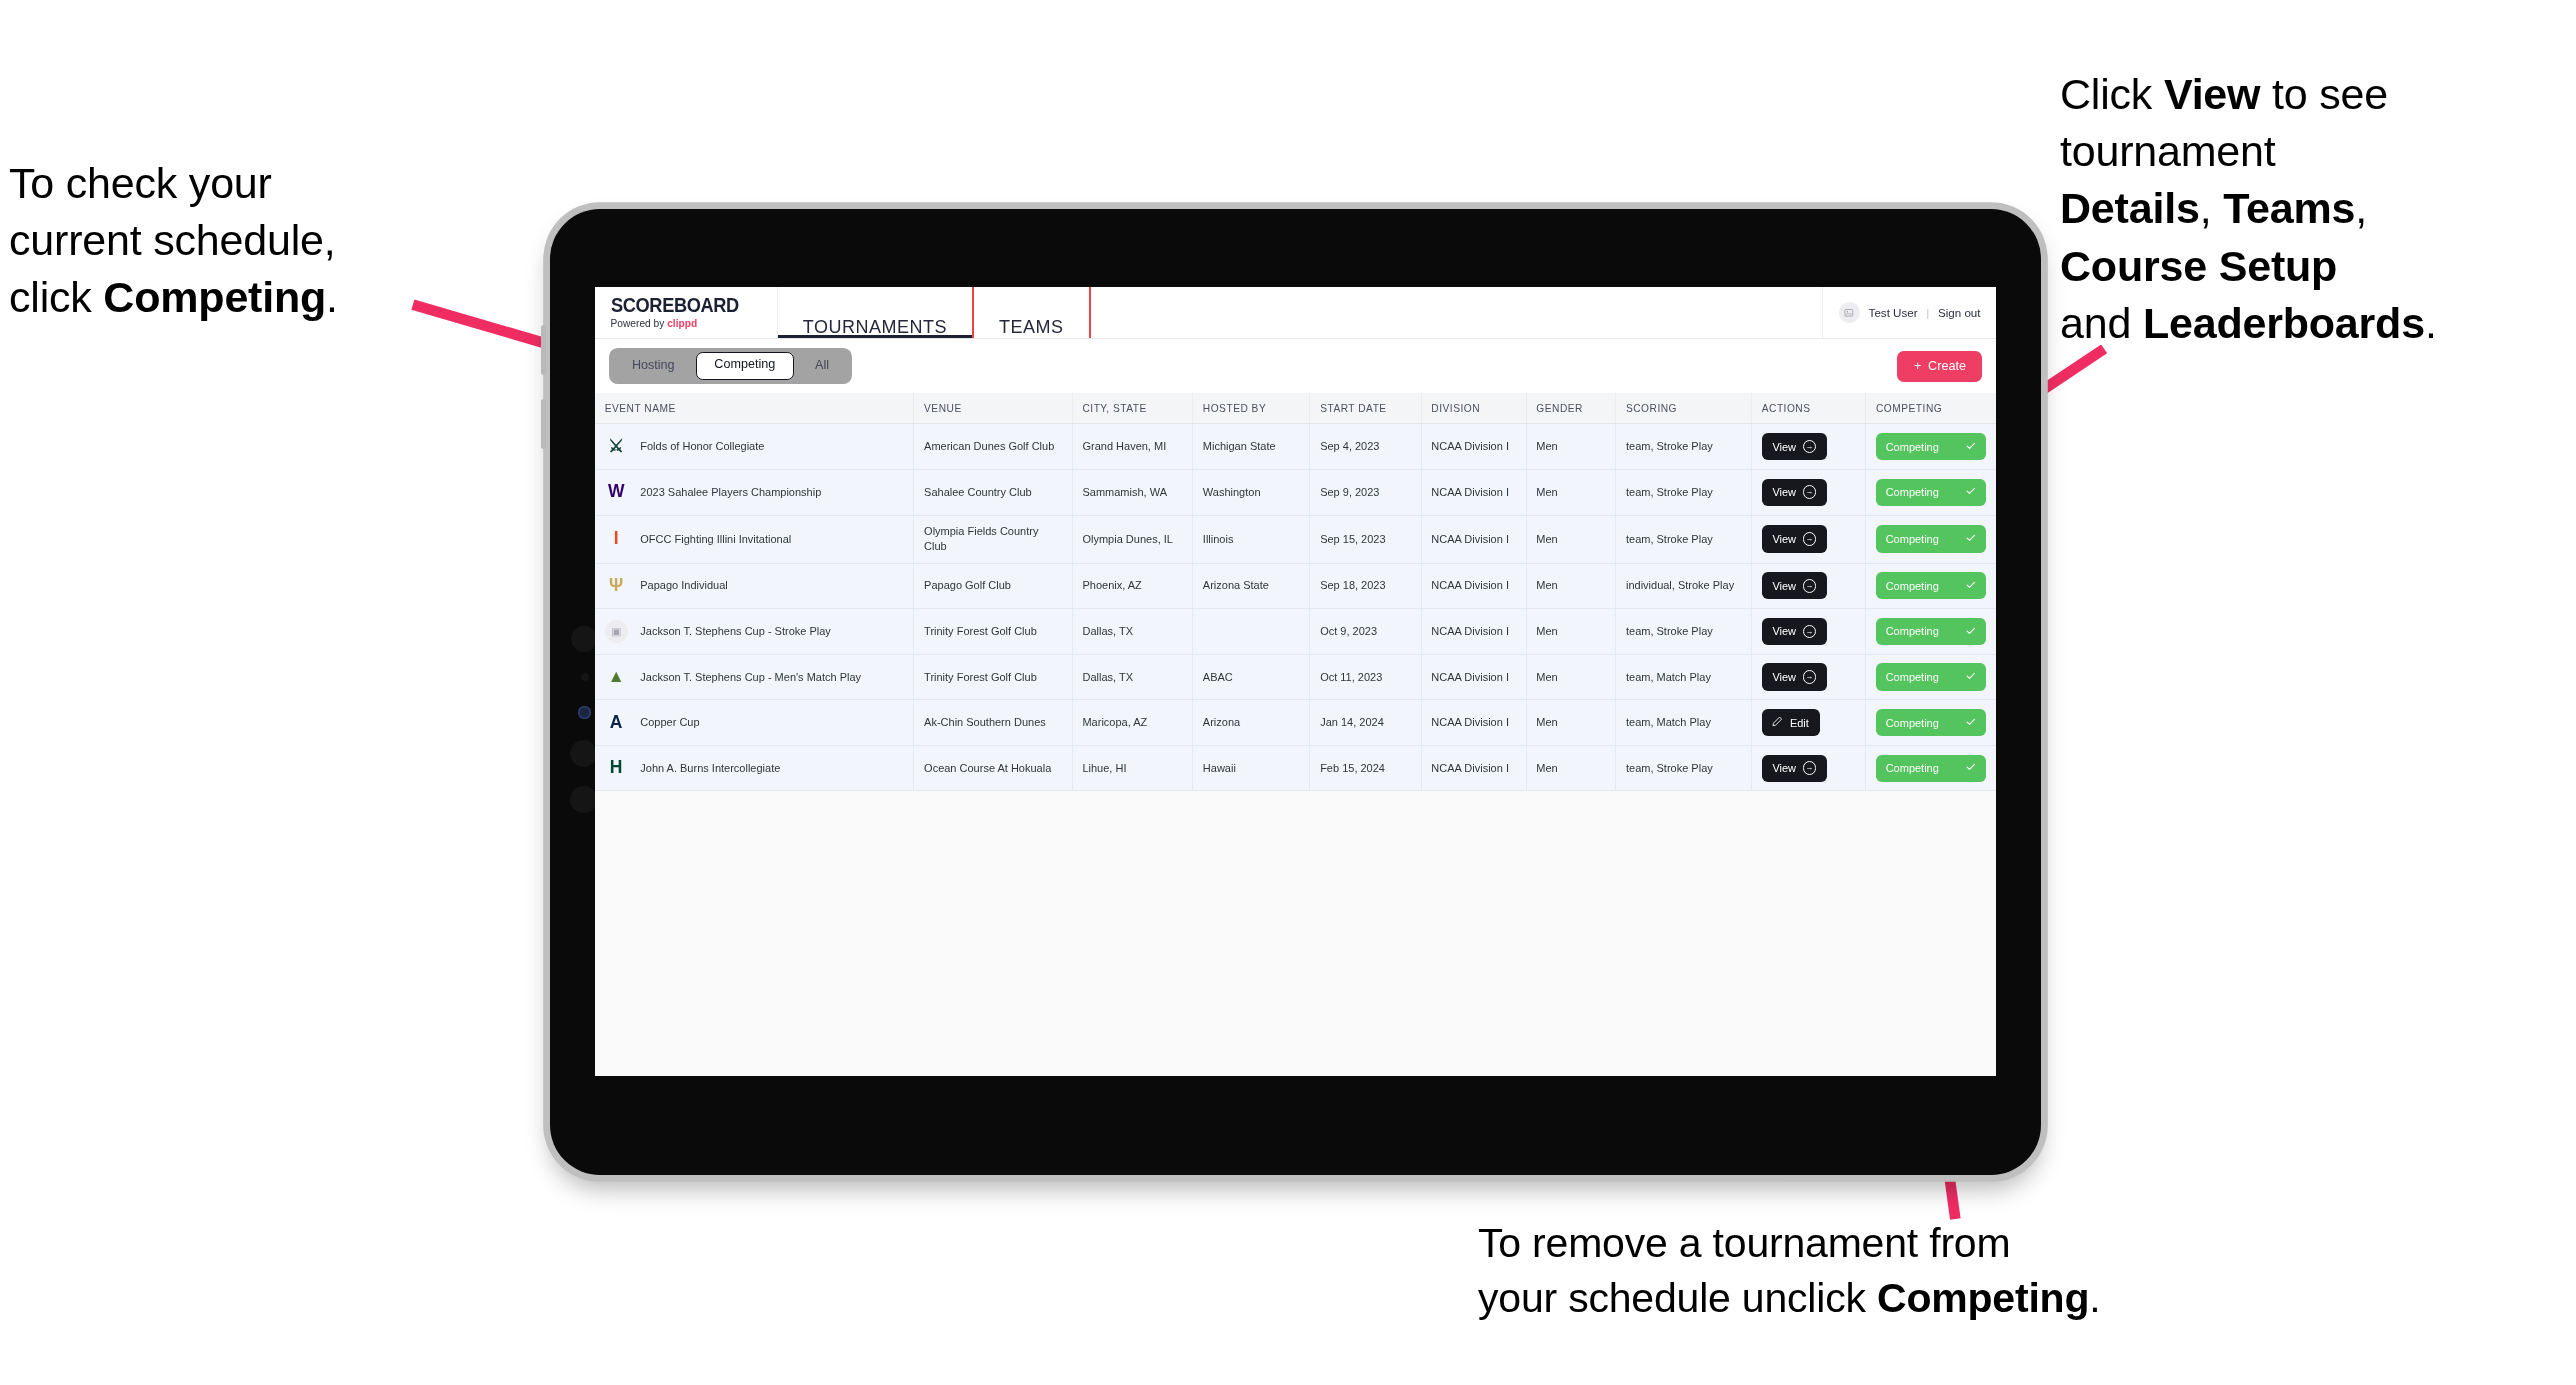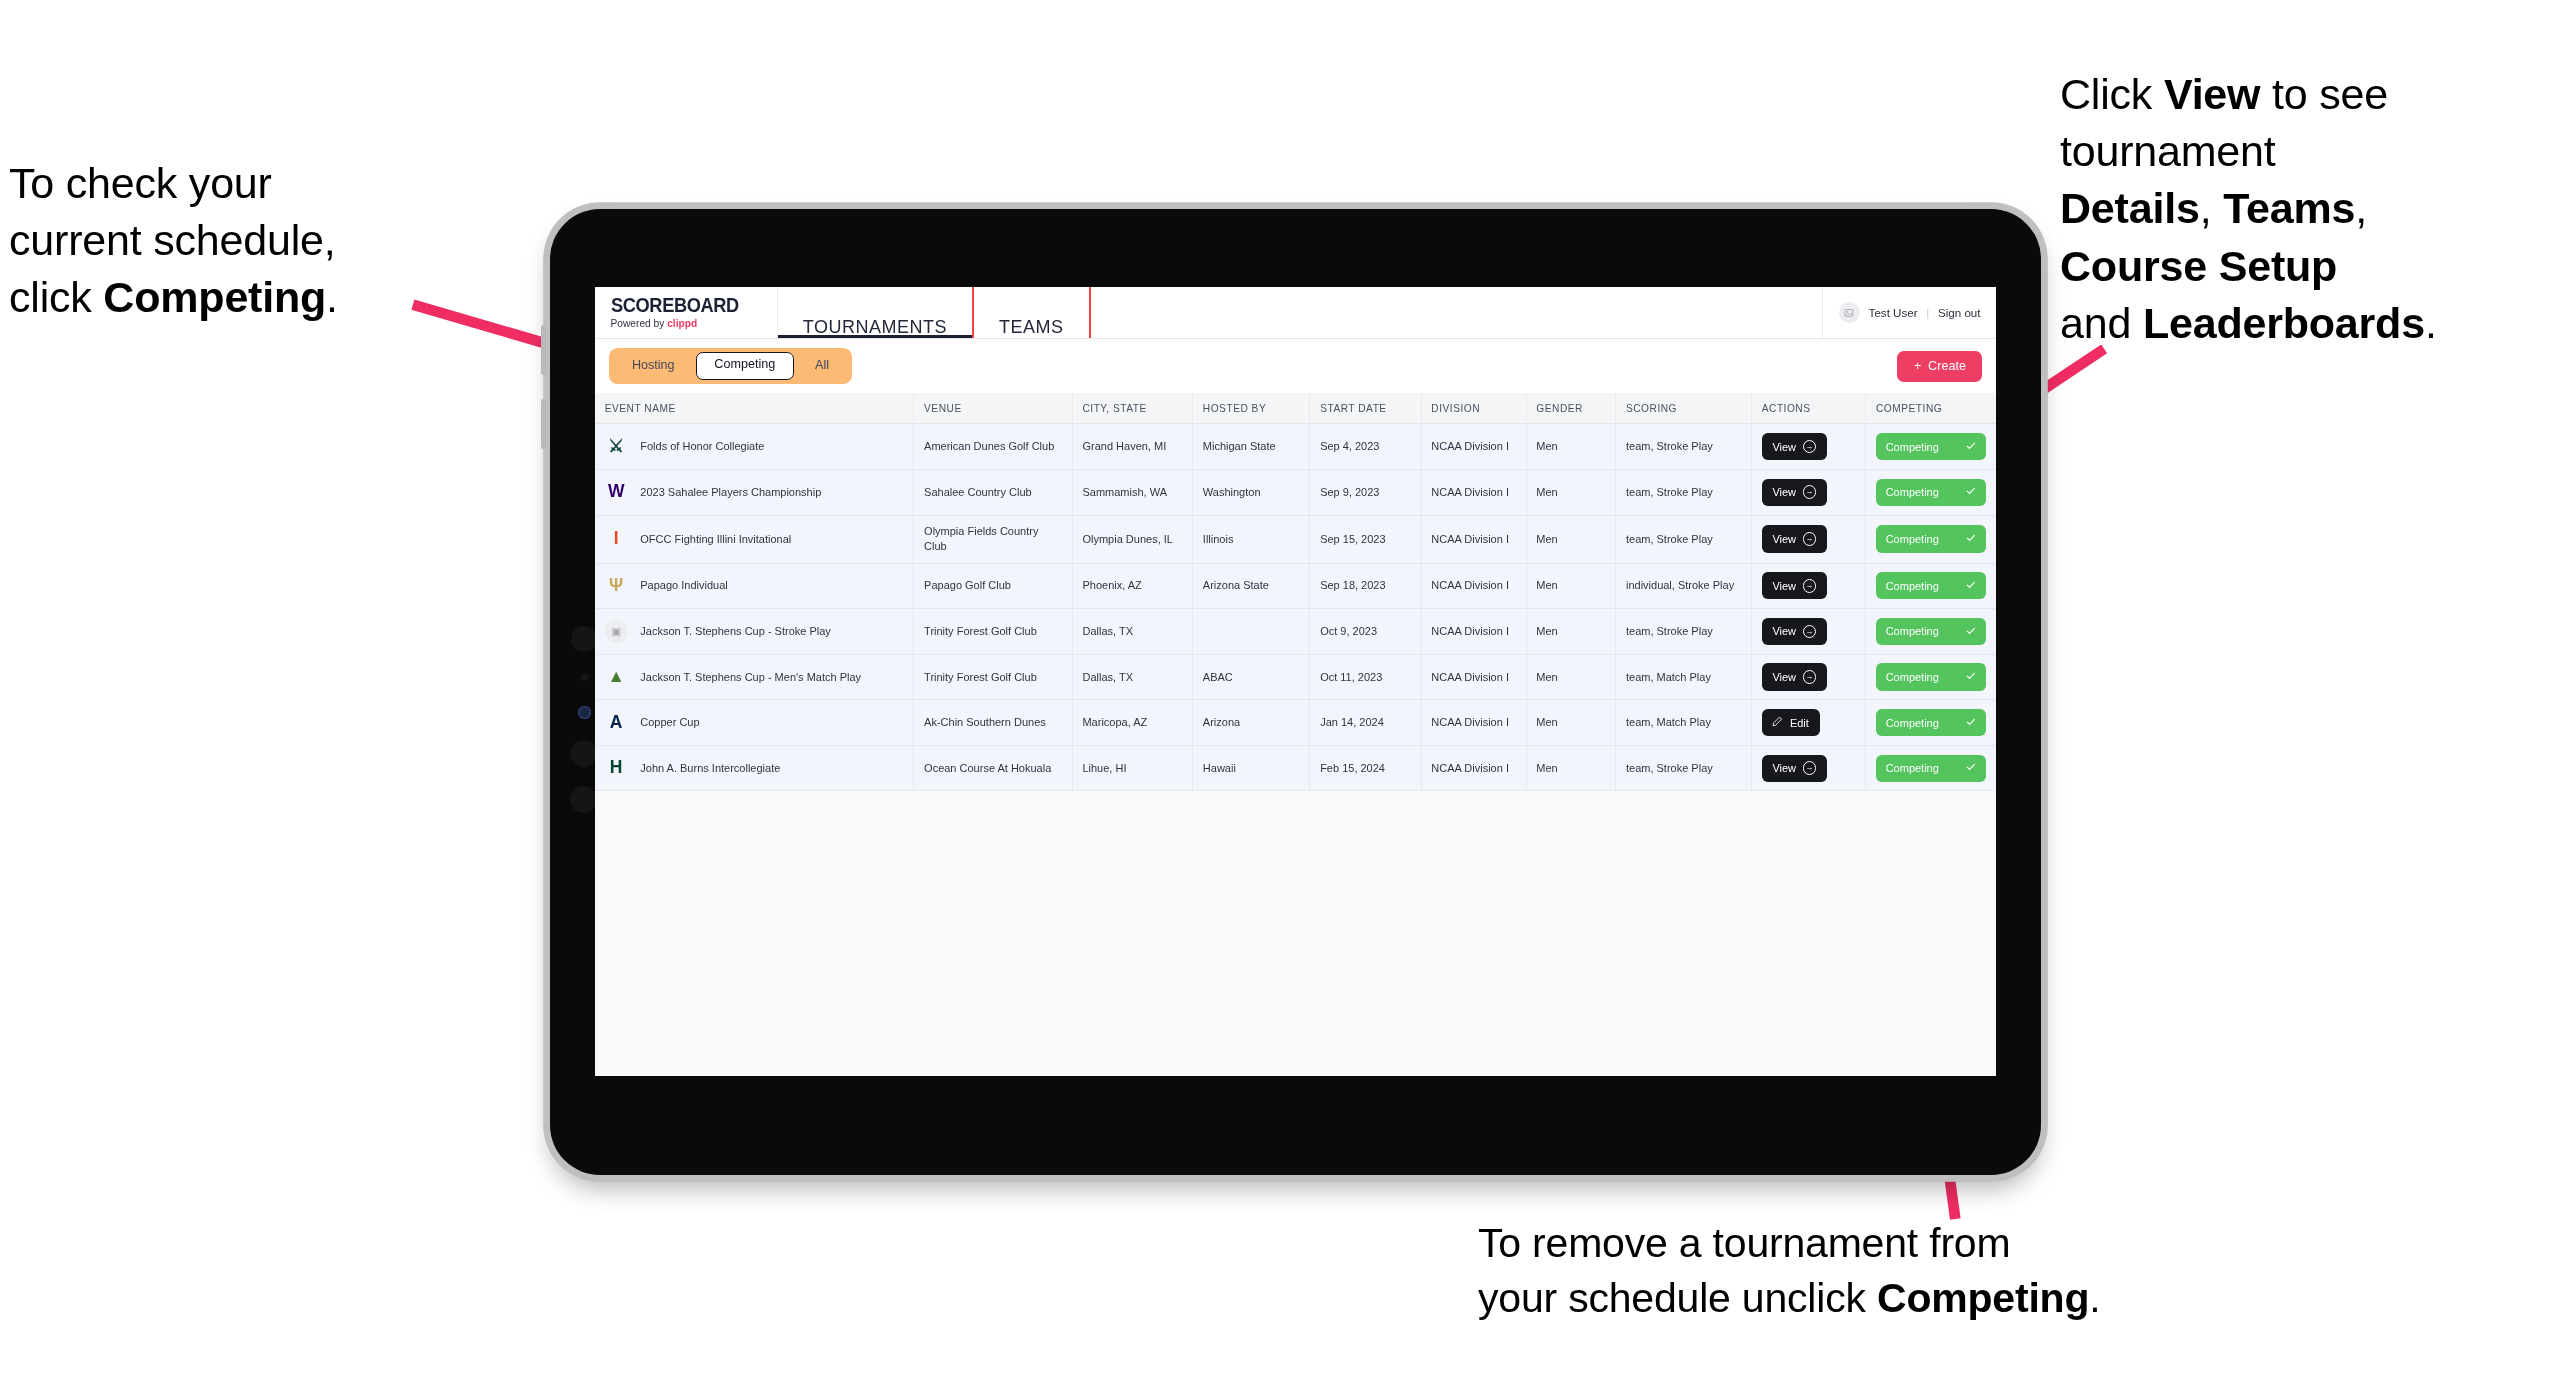--- a/index.html
+++ b/index.html
@@ -95,21 +95,21 @@
   .uline{color:#c9c9cf;}
   #signout{cursor:pointer;}
 
   
   #toolbar{
     height:54px;background:#ffffff;
     display:flex;align-items:center;
     padding:0 13.6px;position:relative;
   }
   #filter-group{
-    display:inline-flex;background:#fdba74;border-radius:8.7px;
+    display:inline-flex;background:#a3a3a3;border-radius:8.7px;
     padding:3.9px;gap:1.9px;
   }
   .filter-pill{
     padding:6.8px 19.4px;font-size:12.6px;color:#43485a;border-radius:6.8px;
     cursor:pointer;line-height:1.1;
   }
   .filter-pill.selected{
     background:#ffffff;color:#14161f;
     border:1.9px solid #14161f;padding:4.8px 17.5px;font-weight:400;
   }

